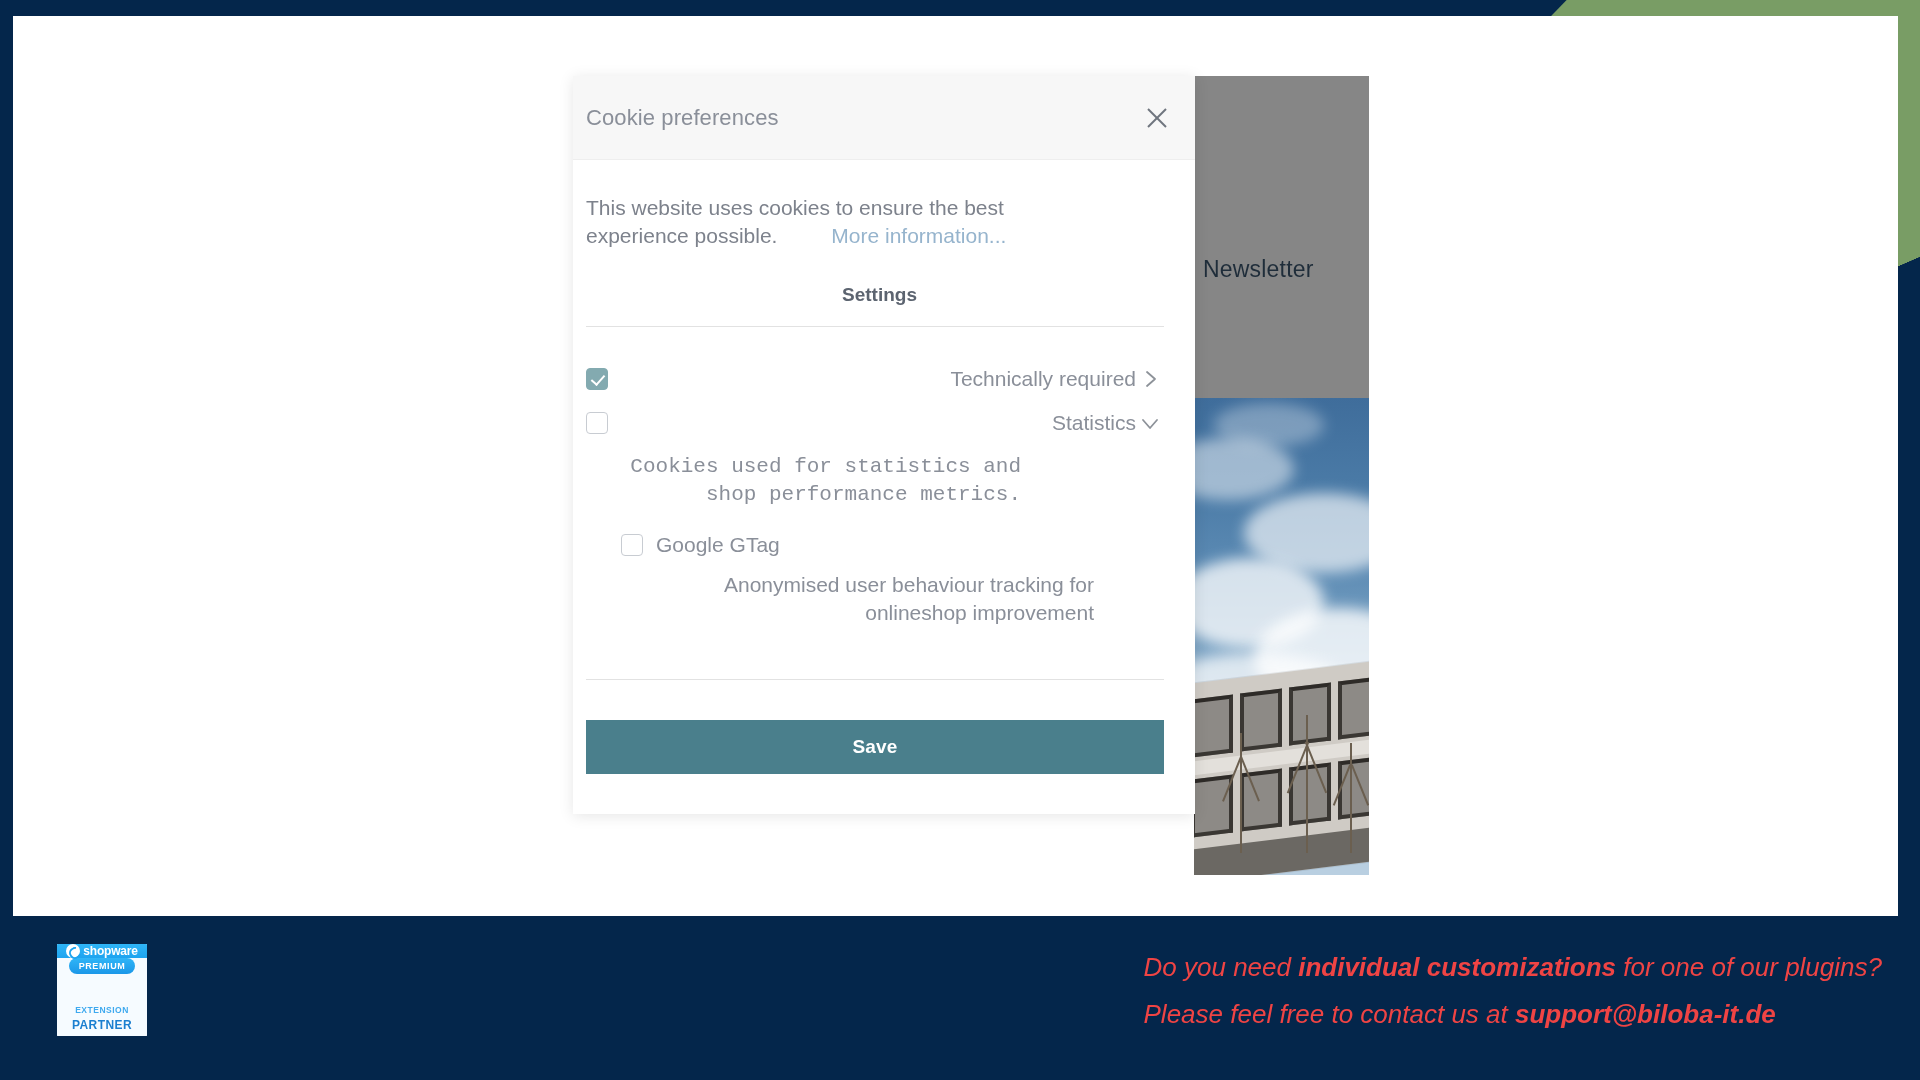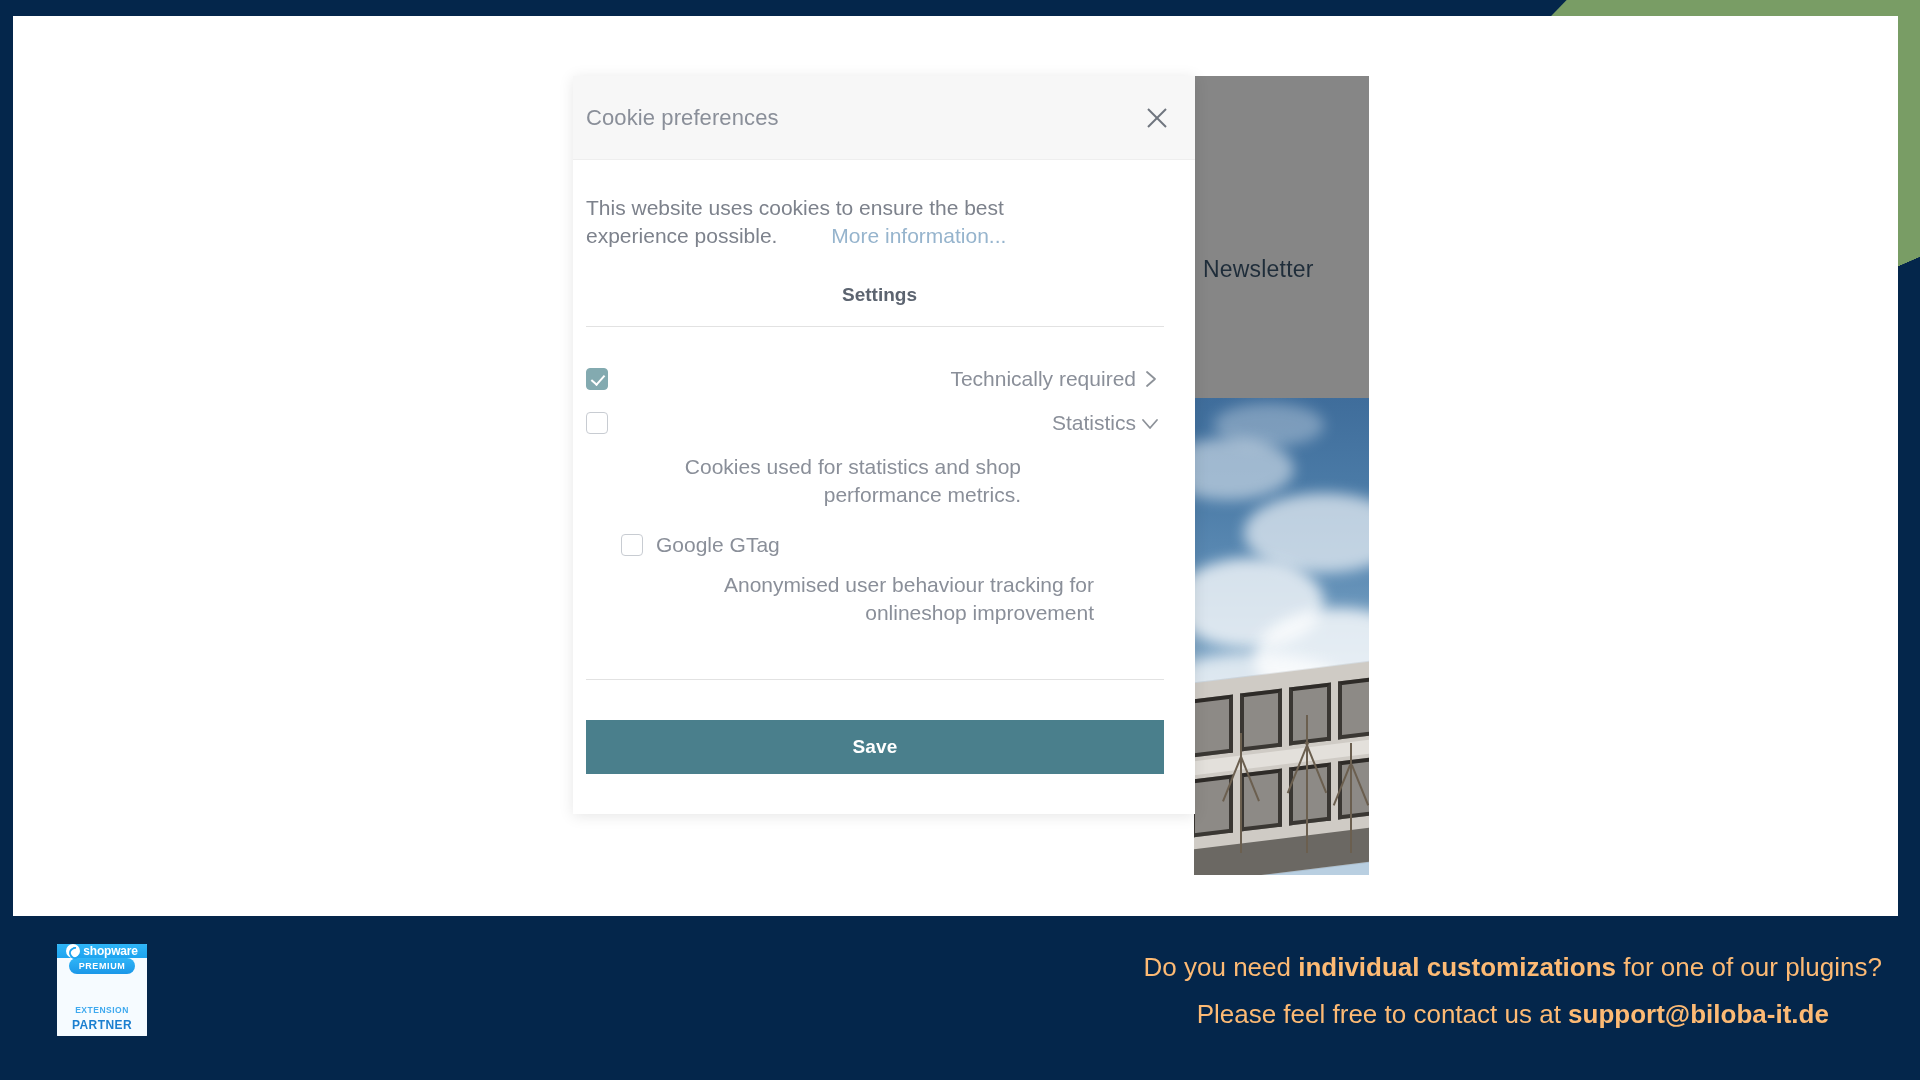--- a/index.html
+++ b/index.html
@@ -232,20 +232,21 @@
     transform: rotate(42deg);
   }
 
   .cat-desc {
     font-size: 21px;
     line-height: 1.33;
     color: #8a8f99;
     margin-left: 35px;
     margin-top: 14px;
     max-width: 400px;
+    font-family: Liberation Mono, monospace;
   }
 
   .sub-row {
     display: flex;
     align-items: center;
     margin-left: 35px;
     margin-top: 24px;
   }
   .sub-row .label {
     font-size: 21px;
@@ -355,22 +356,23 @@
   .sw-partner {
     color: #1b7fd0;
     font-size: 12px;
     font-weight: 700;
     letter-spacing: .4px;
   }
 
   .footer-lines {
     position: absolute;
     right: 38px; top: 28px;
-    text-align: center;
-    color: #fdba74;
+    text-align: left;
+    color: #ef4444;
+    font-style: italic;
   }
   .footer-line {
     font-size: 26px;
     line-height: 1.8;
     font-weight: 300;
     white-space: nowrap;
   }
   .footer-line b { font-weight: 700; }
 </style>
 </head>

